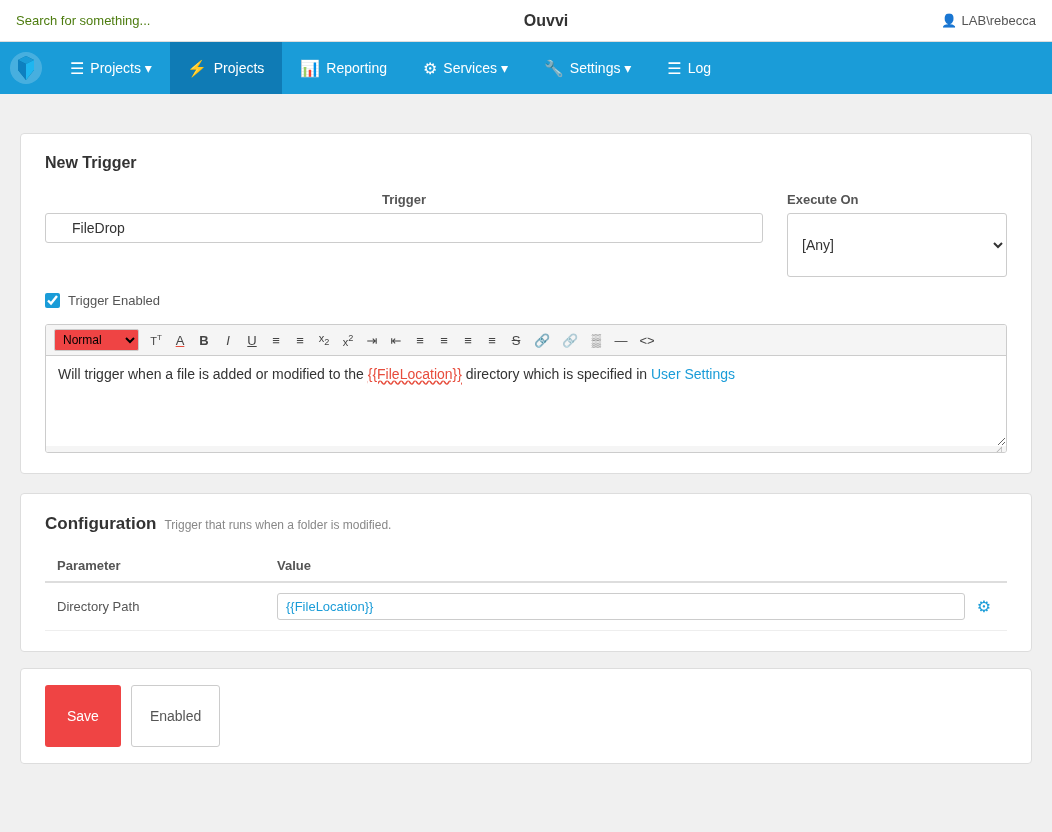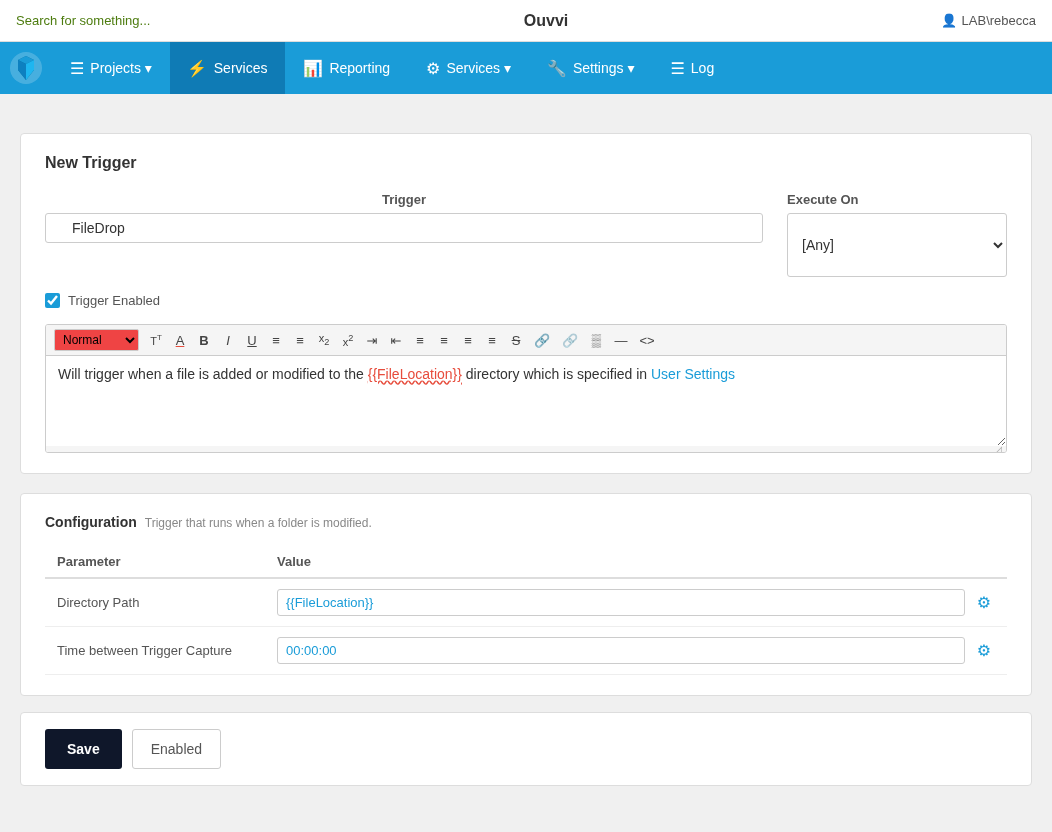--- a/index.html
+++ b/index.html
@@ -215,21 +215,21 @@
     }
 
     
     .config-header {
       display: flex;
       align-items: baseline;
       gap: 8px;
       margin-bottom: 16px;
     }
     .config-title {
-      font-size: 14px;
+      font-size: 17px;
       font-weight: bold;
       color: #333;
     }
     .config-subtitle {
       font-size: 12px;
       color: #888;
     }
 
     
     .param-table {
@@ -283,28 +283,28 @@
     
     .footer-card {
       background: #fff;
       border: 1px solid #ddd;
       border-radius: 4px;
       padding: 16px 24px;
       display: flex;
       gap: 10px;
     }
     .btn-save {
-      background: #0f172a;
+      background: #ef4444;
       color: #fff;
       border: none;
       border-radius: 3px;
-      padding: 12px 22px;
+      padding: 23px 22px;
       font-size: 14px;
       cursor: pointer;
-      font-weight: 700;
+      font-weight: 400;
     }
     .btn-cancel {
       background: #fff;
       color: #555;
       border: 1px solid #ccc;
       border-radius: 3px;
       padding: 8px 18px;
       font-size: 14px;
       cursor: pointer;
     }
@@ -328,21 +328,21 @@
       <path d="M26 10 L18 14 L18 30 L26 20 Z" fill="#1eb6f0"></path>
     </svg>
   </div>
 
   <div class="nav-item">
     <span class="nav-icon">☰</span>
     <span>Projects ▾</span>
   </div>
   <div class="nav-item active">
     <span class="nav-icon">⚡</span>
-    <span>Services</span>
+    <span>Projects</span>
   </div>
   <div class="nav-item">
     <span class="nav-icon">📊</span>
     <span>Reporting</span>
   </div>
   <div class="nav-item">
     <span class="nav-icon">⚙</span>
     <span>Services ▾</span>
   </div>
   <div class="nav-item">
@@ -433,29 +433,20 @@
 
       <tr>
             <td>Directory Path</td>
             <td>
               <div class="param-value-cell">
                 <input type="text" class="param-input" value="{{FileLocation}}" style="">
                 <button class="gear-btn" title="Configure Directory Path">⚙</button>
               </div>
             </td>
           </tr>
-          <tr>
-            <td>Time between Trigger Capture</td>
-            <td>
-              <div class="param-value-cell">
-                <input type="text" class="param-input" value="00:00:00" style="">
-                <button class="gear-btn" title="Configure Time between Trigger Capture">⚙</button>
-              </div>
-            </td>
-          </tr>
         </tbody>
     </table>
   </div>
 
   <div class="footer-card">
     <button class="btn-save">Save</button>
     <button class="btn-cancel">Enabled</button>
   </div>
 
 </div>

